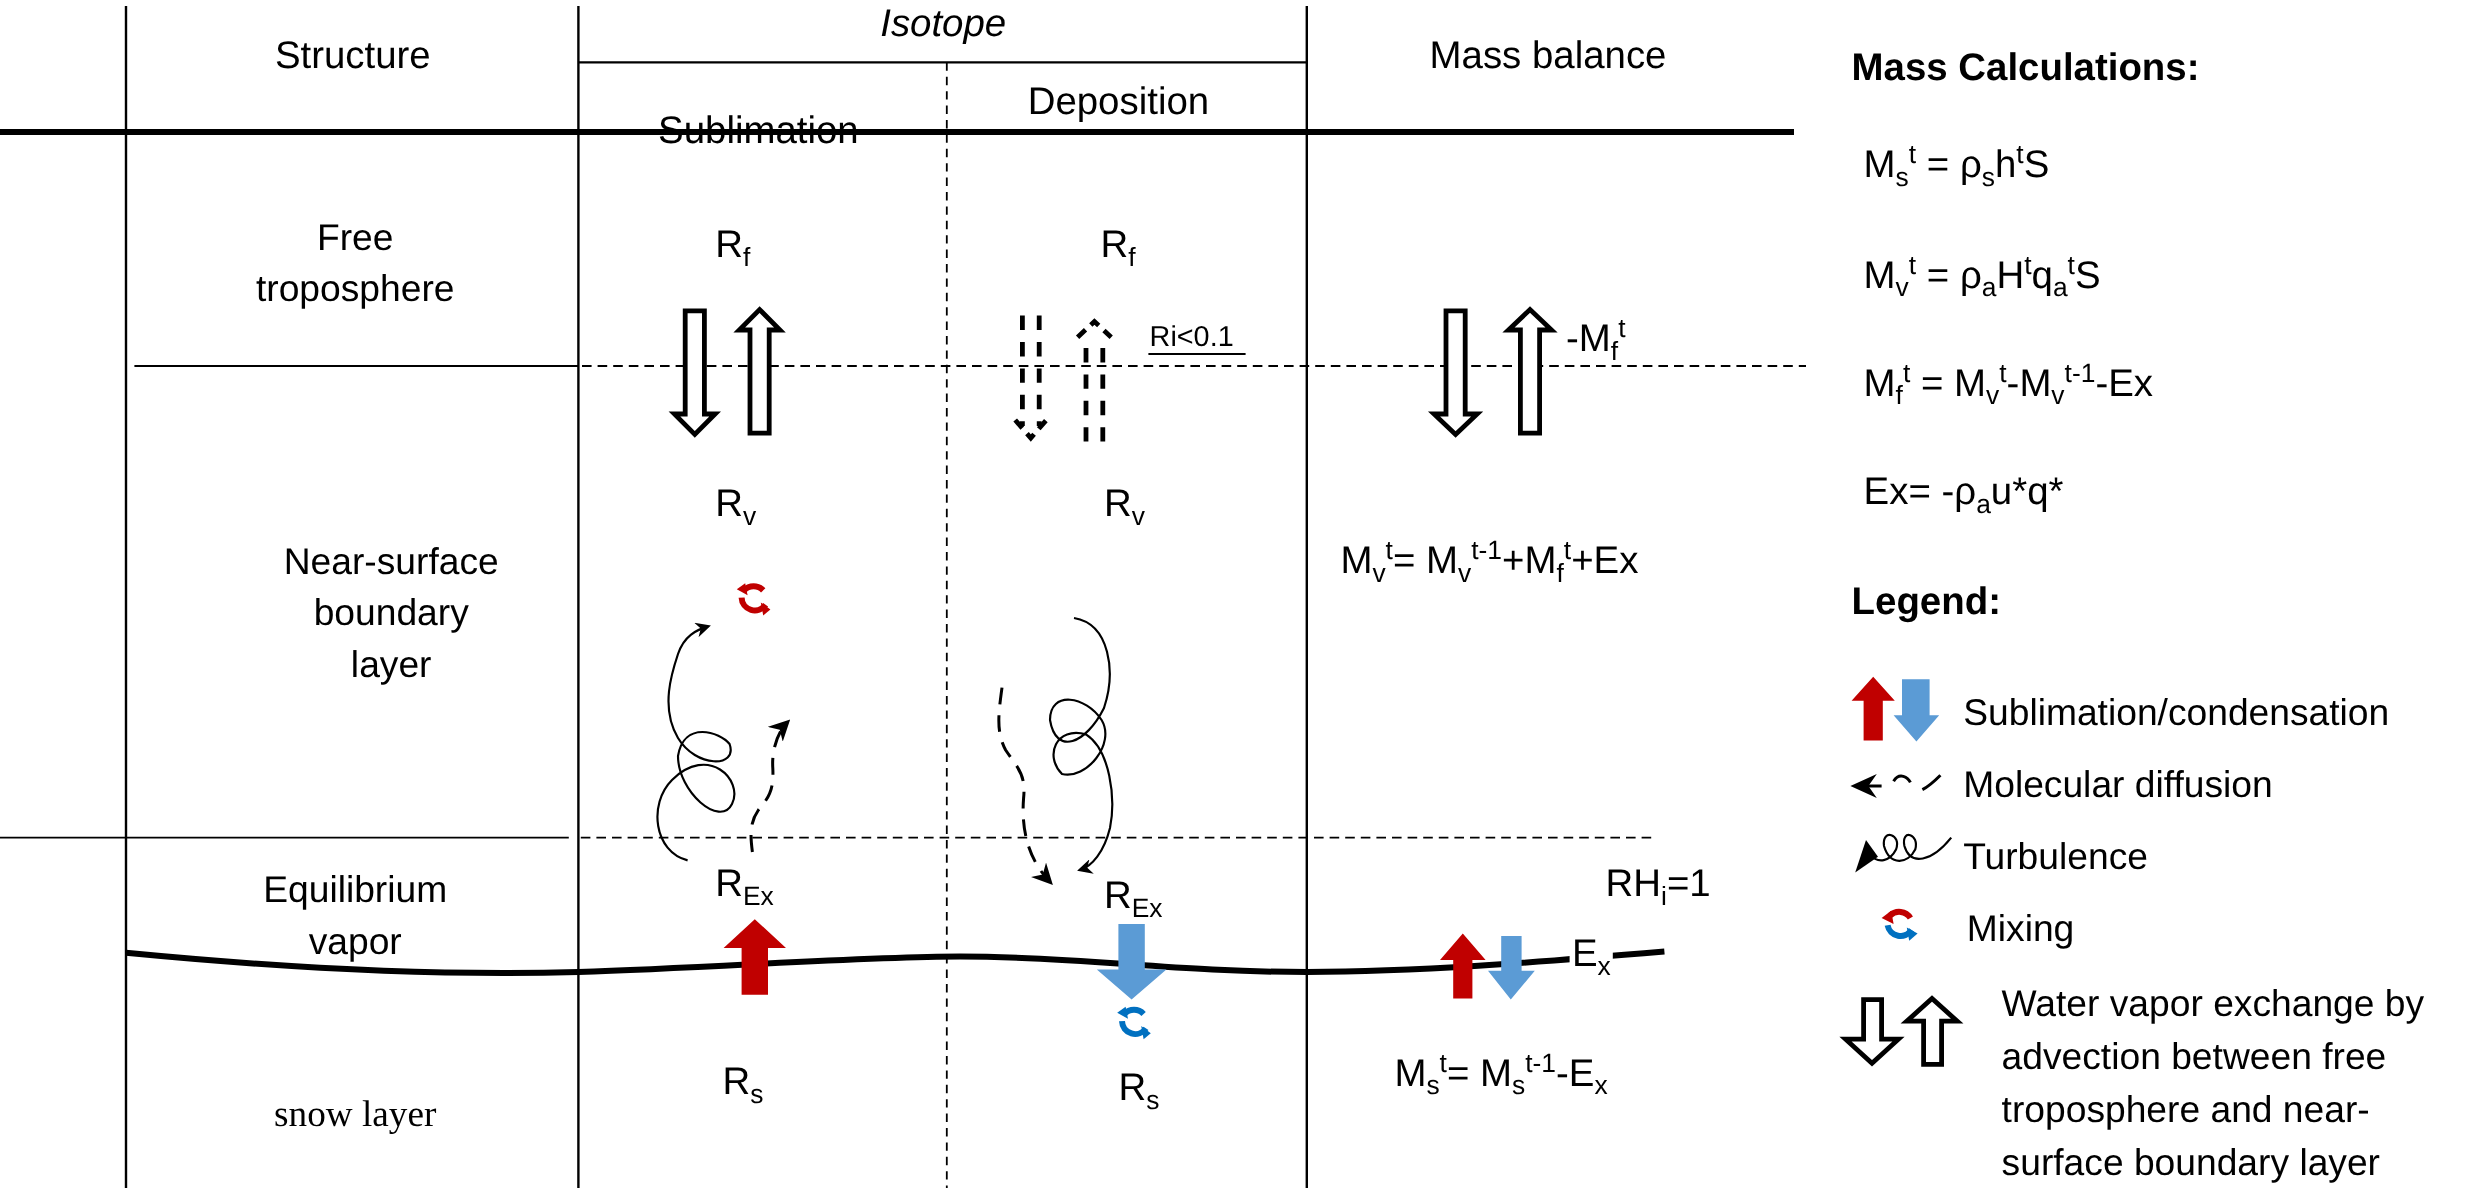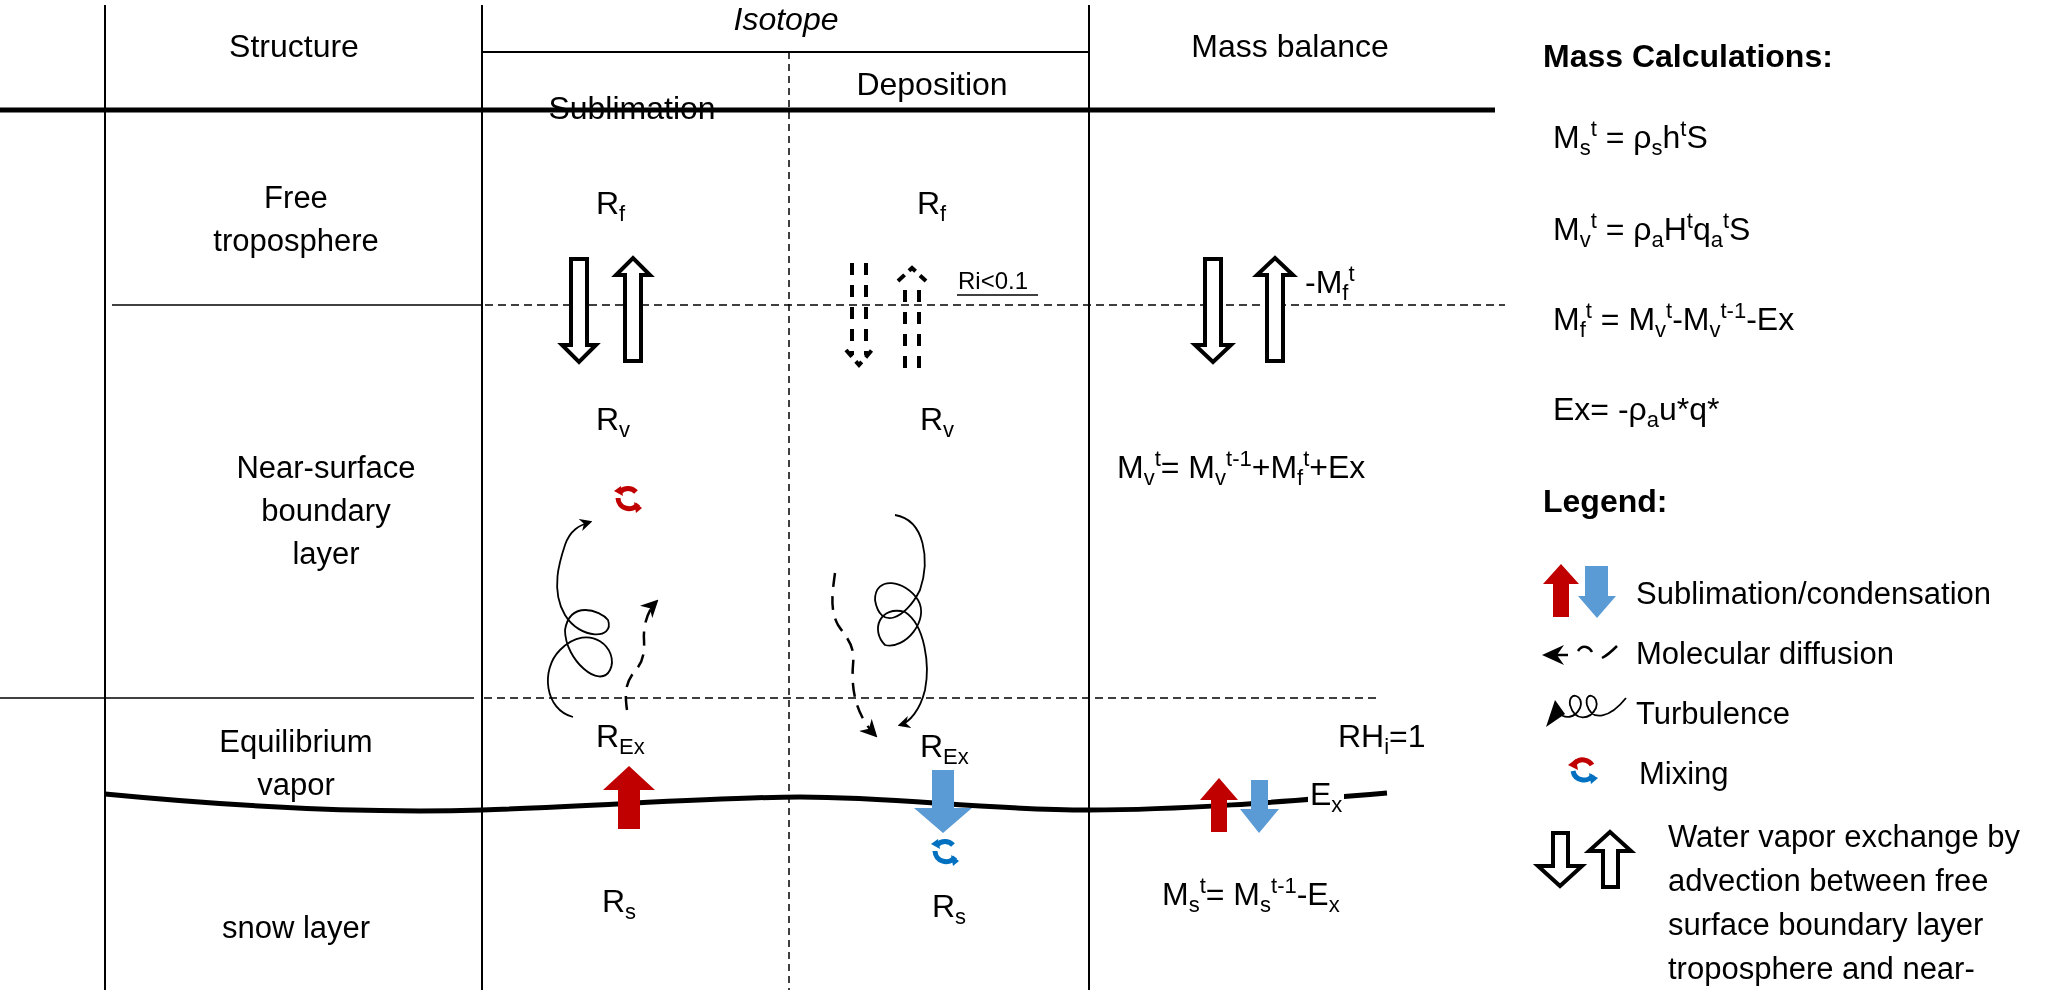--- a/index.html
+++ b/index.html
@@ -125,21 +125,21 @@
 </div>
 <div class="t lbl ctr stack" style="left:296px;top:446px;margin-left:30px;">
   <div>Near-surface</div>
   <div>boundary</div>
   <div>layer</div>
 </div>
 <div class="t lbl ctr stack" style="left:296px;top:720px;">
   <div>Equilibrium</div>
   <div>vapor</div>
 </div>
-<div class="t lbl ctr" style="left:296px;top:912px;">snow layer</div>
+<div class="t lbl ctr" style="left:296px;top:912px;font-family:Liberation Serif, serif;">snow layer</div>
 
 <div class="t r" style="left:596px;top:187px;"><span>R</span><sub style="font-size:22px">f</sub></div>
 <div class="t r" style="left:596px;top:403px;"><span>R</span><sub style="font-size:22px">v</sub></div>
 <div class="t r" style="left:596px;top:720px;"><span>R</span><sub style="font-size:22px">Ex</sub></div>
 <div class="t r" style="left:602px;top:885px;"><span>R</span><sub style="font-size:22px">s</sub></div>
 
 <div class="t r" style="left:917px;top:187px;"><span>R</span><sub style="font-size:22px">f</sub></div>
 <div class="t r" style="left:920px;top:403px;"><span>R</span><sub style="font-size:22px">v</sub></div>
 <div class="t r" style="left:920px;top:730px;"><span>R</span><sub style="font-size:22px">Ex</sub></div>
 <div class="t r" style="left:932px;top:890px;"><span>R</span><sub style="font-size:22px">s</sub></div>
@@ -158,15 +158,15 @@
 <div class="t body" style="left:1553px;top:393px;">Ex= -ρ<sub style="font-size:22px">a</sub>u*q*</div>
 
 <div class="t big" style="left:1543px;top:485px;">Legend:</div>
 <div class="t legtxt" style="left:1636px;top:578px;">Sublimation/condensation</div>
 <div class="t legtxt" style="left:1636px;top:638px;">Molecular diffusion</div>
 <div class="t legtxt" style="left:1636px;top:698px;">Turbulence</div>
 <div class="t legtxt" style="left:1639px;top:758px;">Mixing</div>
 <div class="t legtxt" style="left:1636px;top:815px;line-height:44px;margin-left:32px;">
   <div>Water vapor exchange by</div>
   <div>advection between free</div>
+  <div>troposphere and near-</div>
   <div>surface boundary layer</div>
-  <div>troposphere and near-</div>
 </div>
 
 </body></html>

